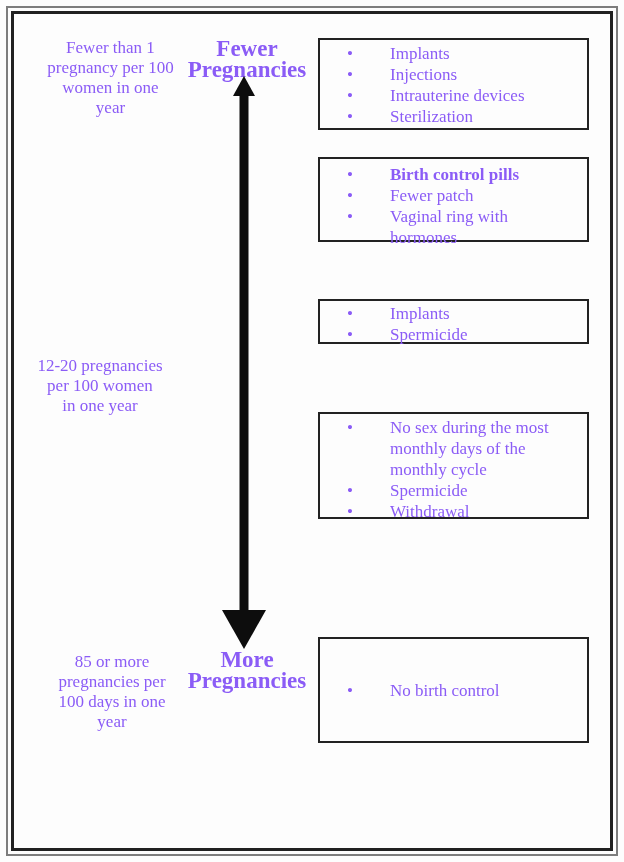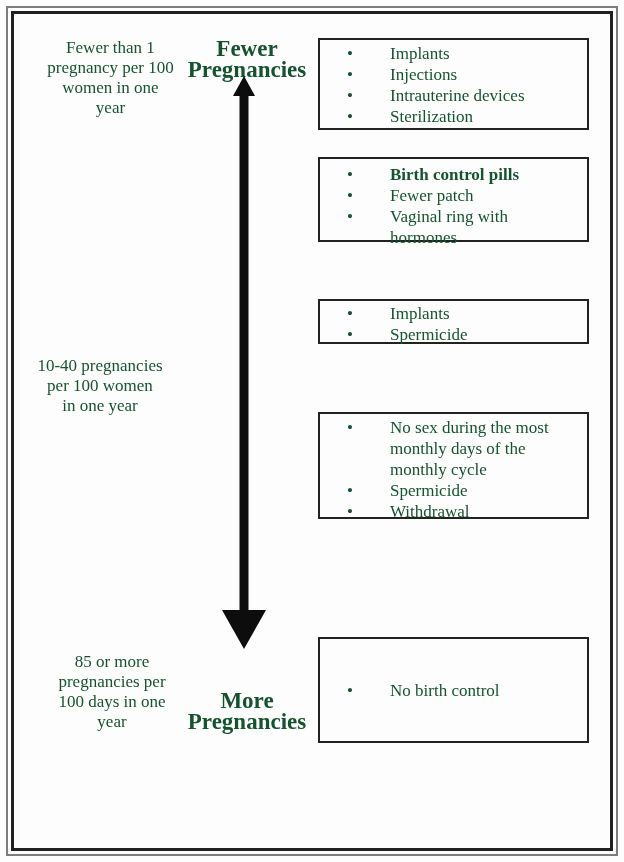--- a/index.html
+++ b/index.html
@@ -2,21 +2,21 @@
 <html><head>
 <meta charset="utf-8">
 <style>
   html, body { margin: 0; padding: 0; background: #ffffff; }
   .canvas {
     position: relative;
     width: 624px;
     height: 862px;
     background: #fdfdfd;
     font-family: "Liberation Serif", "DejaVu Serif", serif;
-    color: #14532d;
+    color: #8b5cf6;
     overflow: hidden;
   }
   .frame-outer {
     position: absolute;
     top: 6px; left: 6px; right: 6px; bottom: 6px;
     border: 2px solid #7d7d7d;
   }
   .frame-inner {
     position: absolute;
     top: 11px; left: 11px; right: 11px; bottom: 11px;
@@ -65,37 +65,37 @@
   .box-3 { top: 299px; height: 45px;  padding-top: 2px; }
   .box-4 { top: 412px; height: 107px; padding-top: 3px; }
   .box-5 {
     top: 637px; height: 106px;
     display: flex; flex-direction: column; justify-content: center;
   }
   .rl-1 { left: 28px; top: 38px;  width: 165px; }
   .rl-2 { left: 20px; top: 356px; width: 160px; }
   .rl-3 { left: 32px; top: 652px; width: 160px; }
   .ax-top    { left: 187px; top: 38px;  width: 120px; }
-  .ax-bottom { left: 187px; top: 690px; width: 120px; }
+  .ax-bottom { left: 187px; top: 649px; width: 120px; }
 </style>
 </head>
 <body>
 
 <div class="canvas">
   <div class="frame-outer"></div>
   <div class="frame-inner"></div>
 
   <div class="rate-label rl-1">
     <span class="line">Fewer than 1</span>
     <span class="line">pregnancy per 100</span>
     <span class="line">women in one</span>
     <span class="line">year</span>
   </div>
   <div class="rate-label rl-2">
-    <span class="line">10-40 pregnancies</span>
+    <span class="line">12-20 pregnancies</span>
     <span class="line">per 100 women</span>
     <span class="line">in one year</span>
   </div>
   <div class="rate-label rl-3">
     <span class="line">85 or more</span>
     <span class="line">pregnancies per</span>
     <span class="line">100 days in one</span>
     <span class="line">year</span>
   </div>
 

